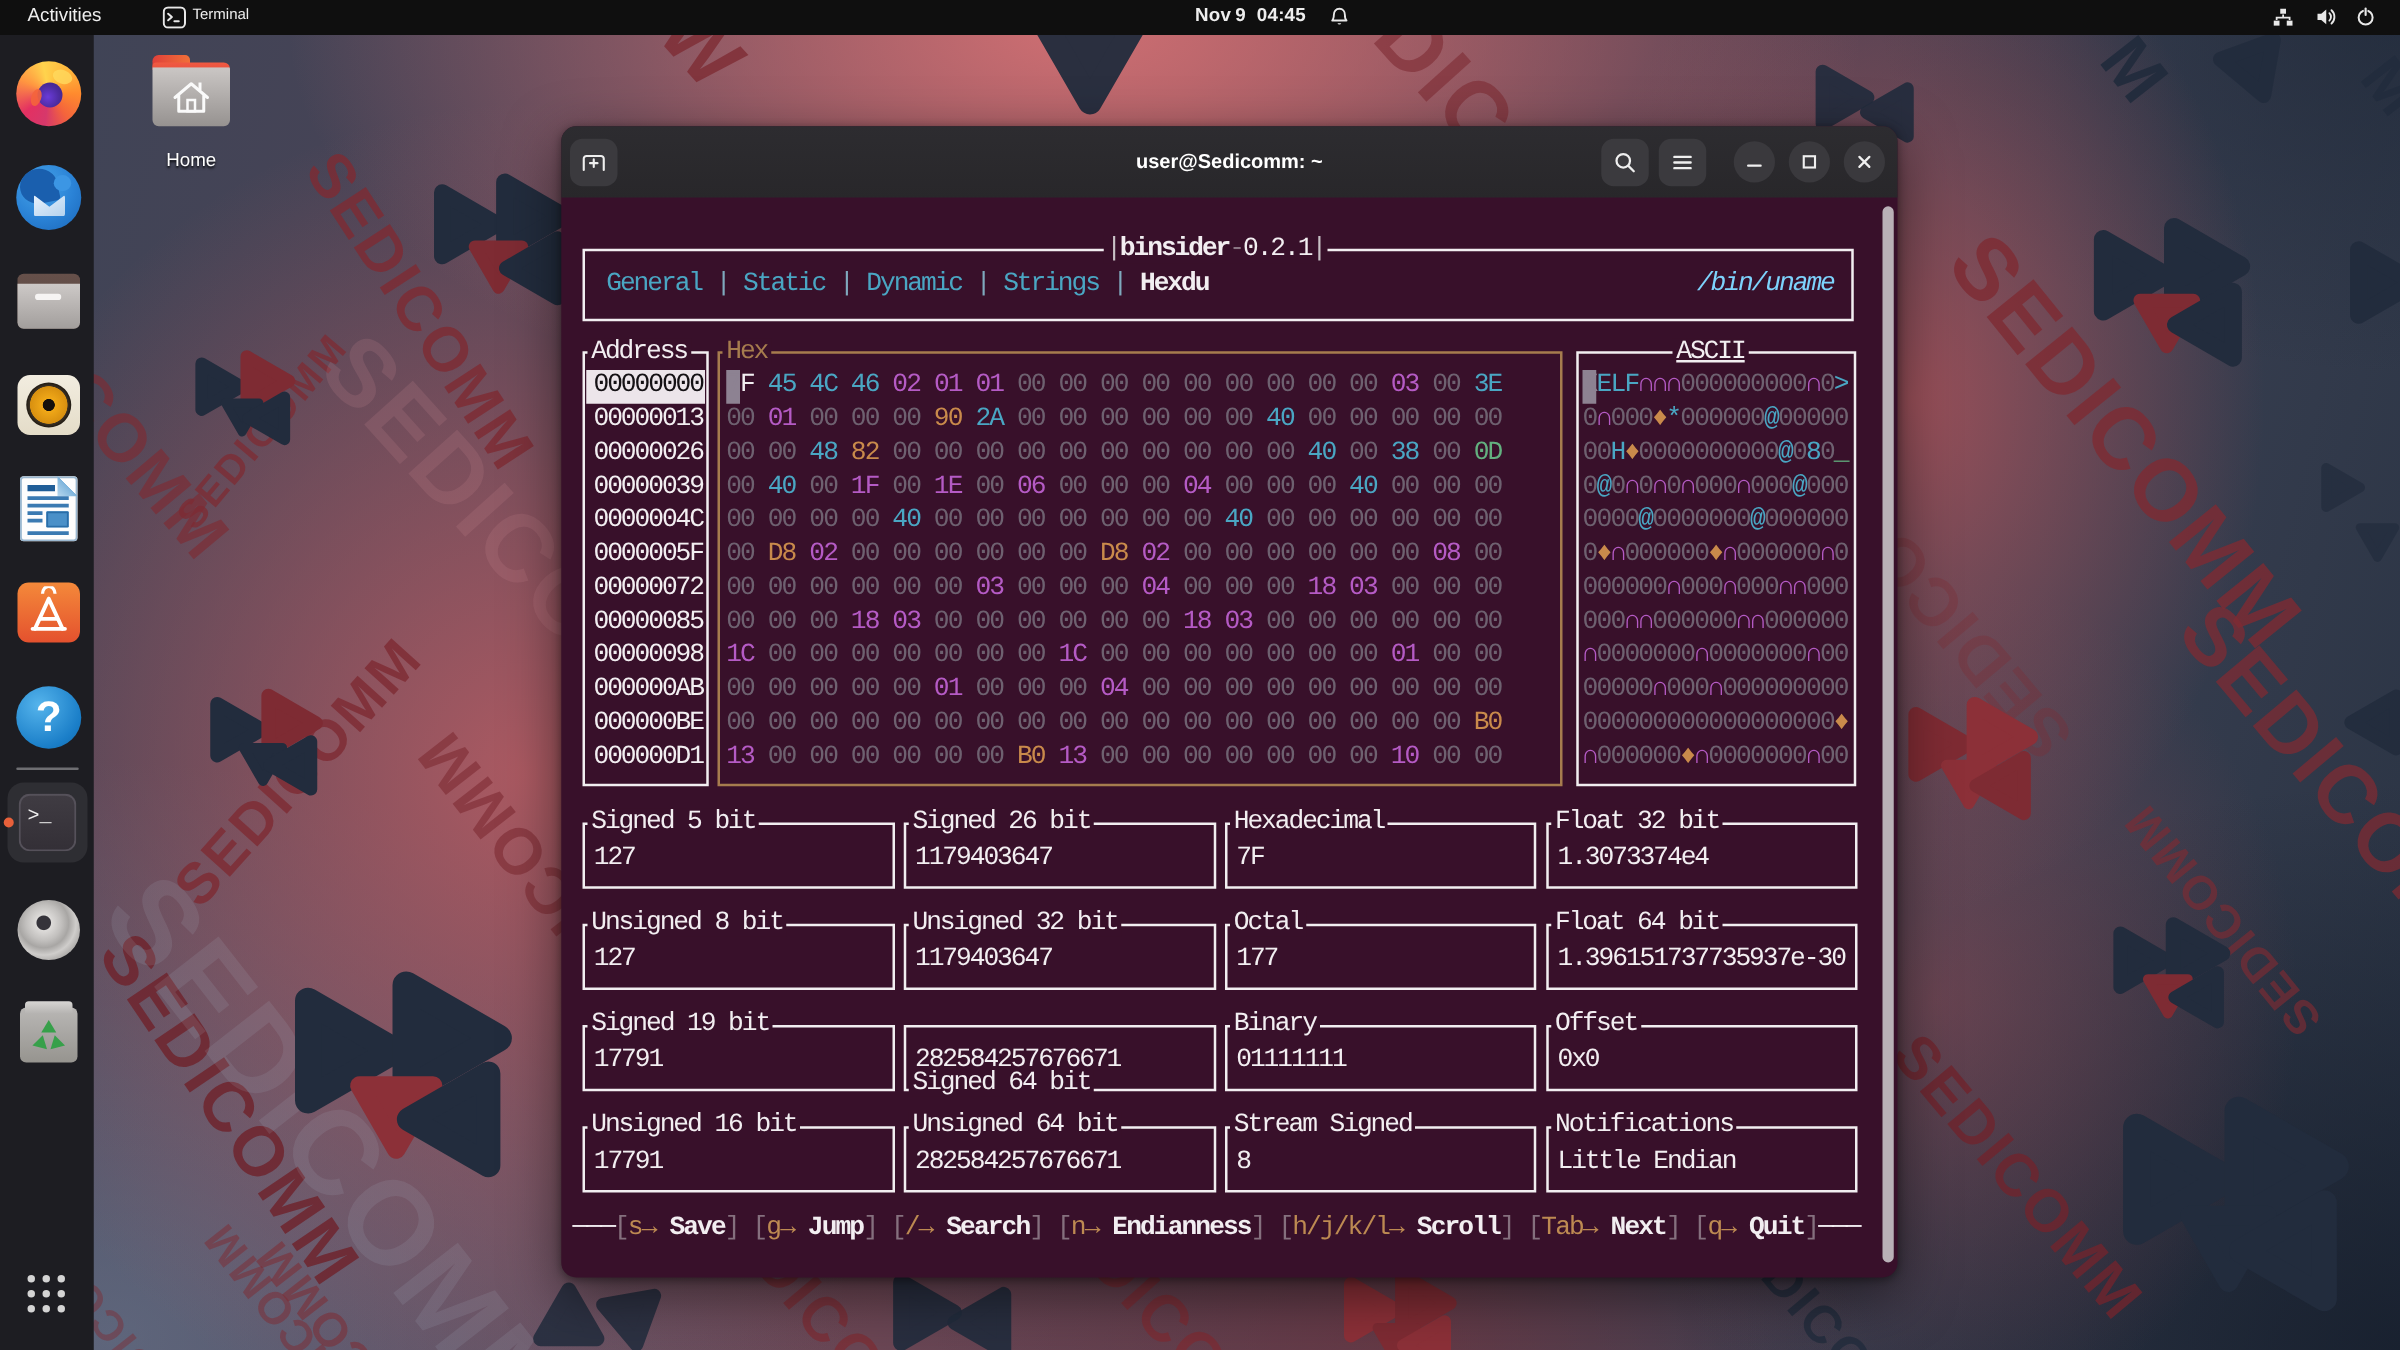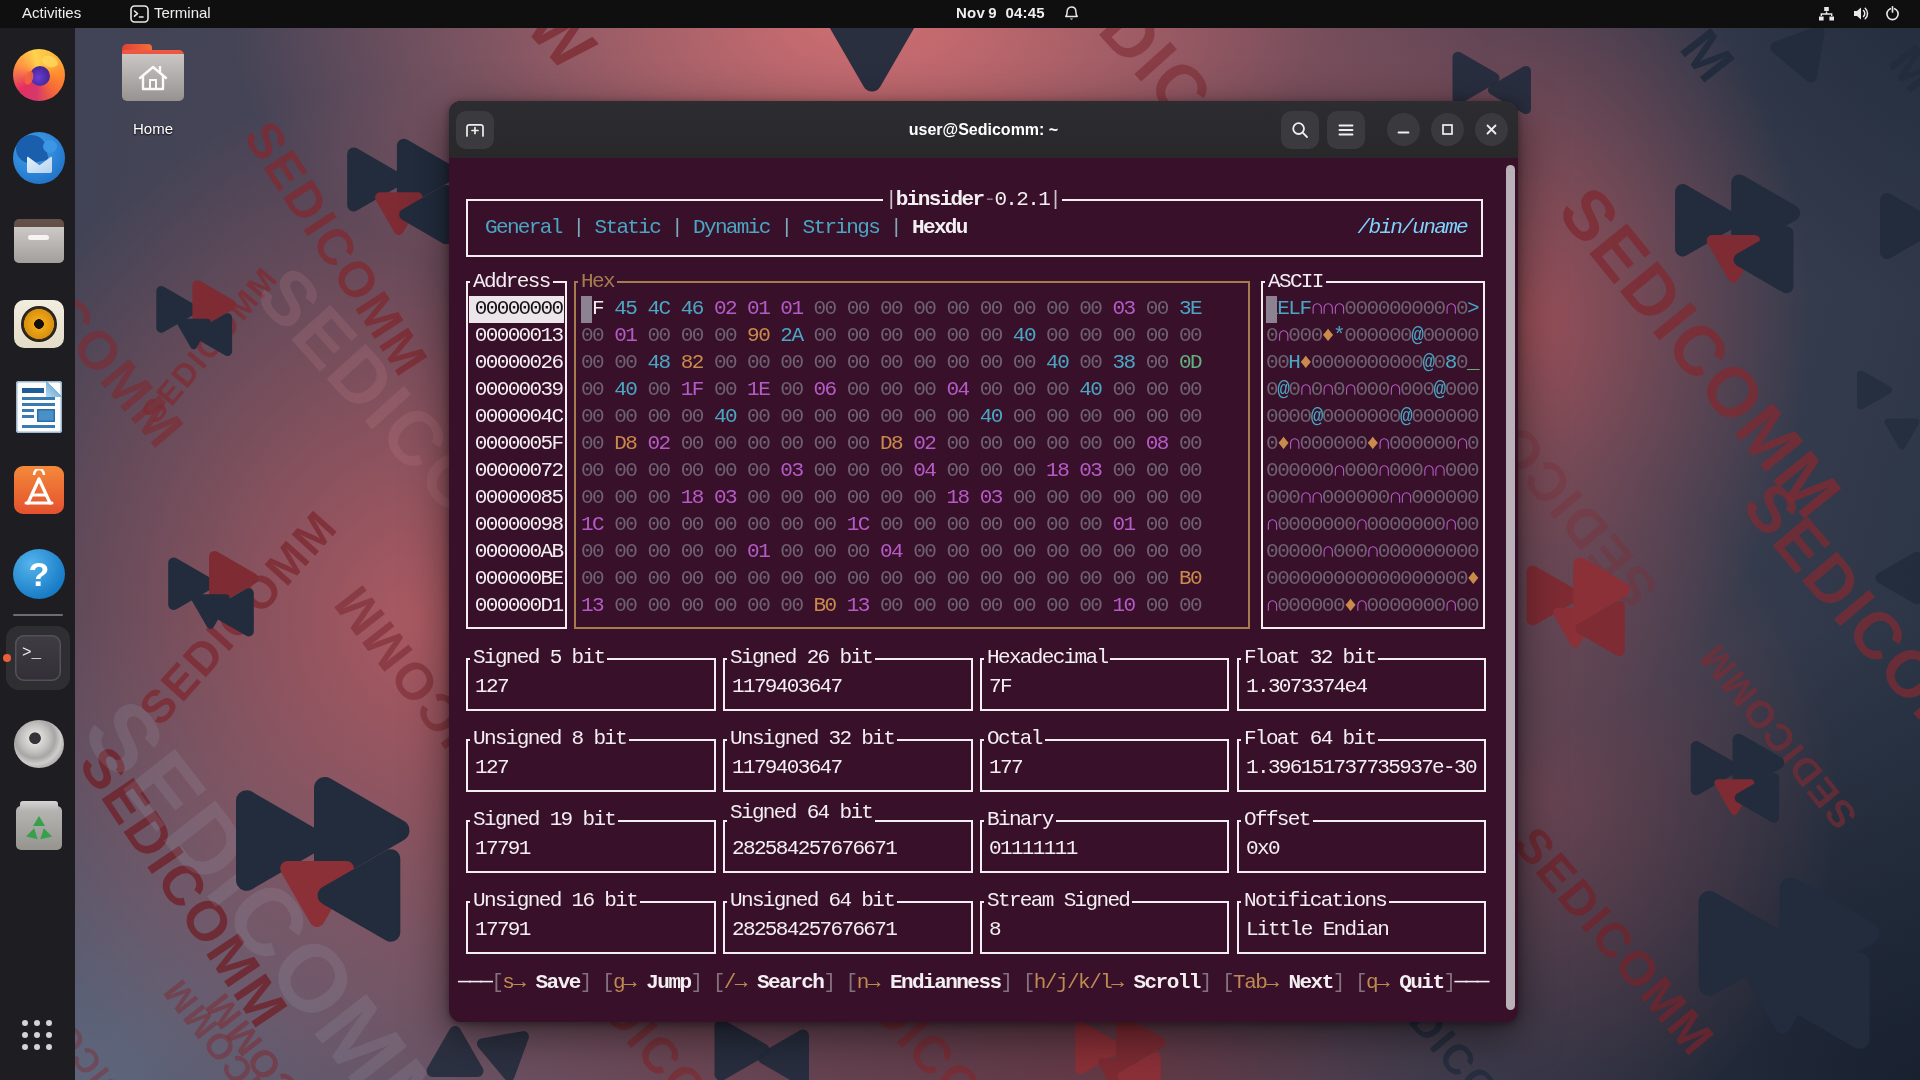--- a/index.html
+++ b/index.html
@@ -93,21 +93,21 @@
     <polygon points="1888.0,390.0 1861.0,405.6 1861.0,374.4" fill="#222c3d" stroke="#222c3d" stroke-width="8" stroke-linejoin="round" opacity="0.7"></polygon>
     <polygon points="1902.0,446.0 1888.1,422.0 1915.9,422.0" fill="#222c3d" stroke="#222c3d" stroke-width="7" stroke-linejoin="round" opacity="0.7"></polygon>
   </svg>
 <div class="abs" style="left:0;top:0;width:1920px;height:28px;background:#0f0f0f;"></div>
 <div class="abs" style="left:22px;top:4px;font-size:15px;color:#eeeeee;">Activities</div>
 <svg class="abs" style="left:130px;top:5px" width="19" height="18" viewBox="0 0 19 18">
  <rect x="1" y="1" width="17" height="16" rx="3.5" fill="none" stroke="#e8e8e8" stroke-width="1.6"></rect>
  <path d="M4.5 6 L7.5 8.6 L4.5 11.2" fill="none" stroke="#e8e8e8" stroke-width="1.6" stroke-linecap="round" stroke-linejoin="round"></path>
  <line x1="9.5" y1="12" x2="13" y2="12" stroke="#e8e8e8" stroke-width="1.6" stroke-linecap="round"></line>
 </svg>
-<div class="abs" style="left:154px;top:4px;font-size:15px;color:#eeeeee;">Terminal</div>
+<div class="abs" style="left:154px;top:4px;font-size:12px;color:#eeeeee;">Terminal</div>
 <div class="abs" style="left:956px;top:4px;font-size:15px;font-weight:bold;color:#eeeeee;letter-spacing:.2px;">Nov 9&nbsp;&nbsp;04:45</div>
 <svg class="abs" style="left:1063px;top:5px" width="17" height="18" viewBox="0 0 17 18">
  <path d="M8.5 2 C5.6 2 4.1 4.2 4.1 6.8 C4.1 10.2 2.8 11.4 2.8 11.4 L14.2 11.4 C14.2 11.4 12.9 10.2 12.9 6.8 C12.9 4.2 11.4 2 8.5 2 Z" fill="none" stroke="#e8e8e8" stroke-width="1.5" stroke-linejoin="round"></path>
  <path d="M7 13.6 A1.6 1.6 0 0 0 10 13.6" fill="#e8e8e8"></path>
 </svg>
 <svg class="abs" style="left:1818px;top:6px" width="17" height="16" viewBox="0 0 17 16">
  <rect x="6.2" y="1" width="4.6" height="4" fill="#e8e8e8"></rect>
     <rect x="1" y="10.5" width="4.6" height="4" fill="#e8e8e8"></rect>
     <rect x="11.4" y="10.5" width="4.6" height="4" fill="#e8e8e8"></rect>
  <path d="M8.5 5.5 V8 M3.3 10 V8 H13.7 V10" stroke="#e8e8e8" stroke-width="1.4" fill="none"></path>
@@ -233,21 +233,21 @@
 <div class="panel" style="left:466px;top:199px;width:1013px;height:54px;"></div>
 <div class="abs" style="left:466px;top:188px;width:1013px;text-align:center;">
 <span style="background:#38102a;padding:0 2px;font-family:'Liberation Mono',monospace;font-size:21px;letter-spacing:-1.655px;color:#f2eef1;white-space:pre;"><span style="color:#c8c2c6;">|</span><b>binsider</b><span style="color:#8a7583;">-</span>0.2.1<span style="color:#c8c2c6;">|</span></span></div>
 <div class="mono" style="left:485px;top:214.4px;"><span style="color:#4aa6c3;">General</span><span style="color:#7fa9bd;"> | </span><span style="color:#4aa6c3;">Static</span><span style="color:#7fa9bd;"> | </span><span style="color:#4aa6c3;">Dynamic</span><span style="color:#7fa9bd;"> | </span><span style="color:#4aa6c3;">Strings</span><span style="color:#7fa9bd;"> | </span><span style="color:#f2eef1;font-weight:bold;">Hexdu</span></div>
 <div class="mono" style="left:1357.5px;top:214.4px;font-style:italic;"><span style="color:#7dd3fc;">/bin/uname</span></div>
 <div class="panel" style="left:466px;top:280.5px;width:97px;height:344px;"></div>
 <div class="ptitle" style="left:470px;top:271px;">Address</div>
 <div class="panel" style="left:573.5px;top:280.5px;width:672px;height:344px;border-color:#a67c4e;"></div>
 <div class="ptitle" style="left:578px;top:271px;color:#a67c4e;">Hex</div>
 <div class="panel" style="left:1261px;top:280.5px;width:220px;height:344px;"></div>
-<div class="ptitle" style="left:1265px;top:271px;">ASCII</div>
+<div class="ptitle" style="left:1338px;top:271px;text-decoration:underline;">ASCII</div>
 <div class="abs" style="left:469px;top:295.5px;width:95px;height:27px;background:#ece5ea;"></div>
 <div class="abs" style="left:581px;top:295.5px;width:11px;height:27px;background:#8d8292;"></div>
 <div class="abs" style="left:1266px;top:295.5px;width:11px;height:27px;background:#8d8292;"></div>
 <div class="mono" style="left:474.8px;top:295.3px;"><span style="color:#141114;">00000000</span></div>
 <div class="mono" style="left:474.8px;top:322.2px;"><span style="color:#f2eef1;">00000013</span></div>
 <div class="mono" style="left:474.8px;top:349.2px;"><span style="color:#f2eef1;">00000026</span></div>
 <div class="mono" style="left:474.8px;top:376.1px;"><span style="color:#f2eef1;">00000039</span></div>
 <div class="mono" style="left:474.8px;top:403.1px;"><span style="color:#f2eef1;">0000004C</span></div>
 <div class="mono" style="left:474.8px;top:430.0px;"><span style="color:#f2eef1;">0000005F</span></div>
 <div class="mono" style="left:474.8px;top:457.0px;"><span style="color:#f2eef1;">00000072</span></div>
@@ -301,21 +301,21 @@
 <div class="panel" style="left:980px;top:738.5px;width:245px;height:49px;"></div>
 <div class="ptitle" style="left:984px;top:728.0px;">Octal</div>
 <div class="mono" style="left:989px;top:753.5px;"><span style="color:#f2eef1;">177</span></div>
 <div class="panel" style="left:1237px;top:738.5px;width:245px;height:49px;"></div>
 <div class="ptitle" style="left:1241px;top:728.0px;">Float 64 bit</div>
 <div class="mono" style="left:1246px;top:753.5px;"><span style="color:#f2eef1;">1.396151737735937e-30</span></div>
 <div class="panel" style="left:466px;top:819.5px;width:246px;height:49px;"></div>
 <div class="ptitle" style="left:470px;top:809.0px;">Signed 19 bit</div>
 <div class="mono" style="left:475px;top:834.5px;"><span style="color:#f2eef1;">17791</span></div>
 <div class="panel" style="left:723px;top:819.5px;width:246px;height:49px;"></div>
-<div class="ptitle" style="left:727px;top:802px;">Signed 64 bit</div>
+<div class="ptitle" style="left:727px;top:856px;">Signed 64 bit</div>
 <div class="mono" style="left:732px;top:834.5px;"><span style="color:#f2eef1;">282584257676671</span></div>
 <div class="panel" style="left:980px;top:819.5px;width:245px;height:49px;"></div>
 <div class="ptitle" style="left:984px;top:809.0px;">Binary</div>
 <div class="mono" style="left:989px;top:834.5px;"><span style="color:#f2eef1;">01111111</span></div>
 <div class="panel" style="left:1237px;top:819.5px;width:245px;height:49px;"></div>
 <div class="ptitle" style="left:1241px;top:809.0px;">Offset</div>
 <div class="mono" style="left:1246px;top:834.5px;"><span style="color:#f2eef1;">0x0</span></div>
 <div class="panel" style="left:466px;top:900.5px;width:246px;height:49px;"></div>
 <div class="ptitle" style="left:470px;top:890.0px;">Unsigned 16 bit</div>
 <div class="mono" style="left:475px;top:915.5px;"><span style="color:#f2eef1;">17791</span></div>

